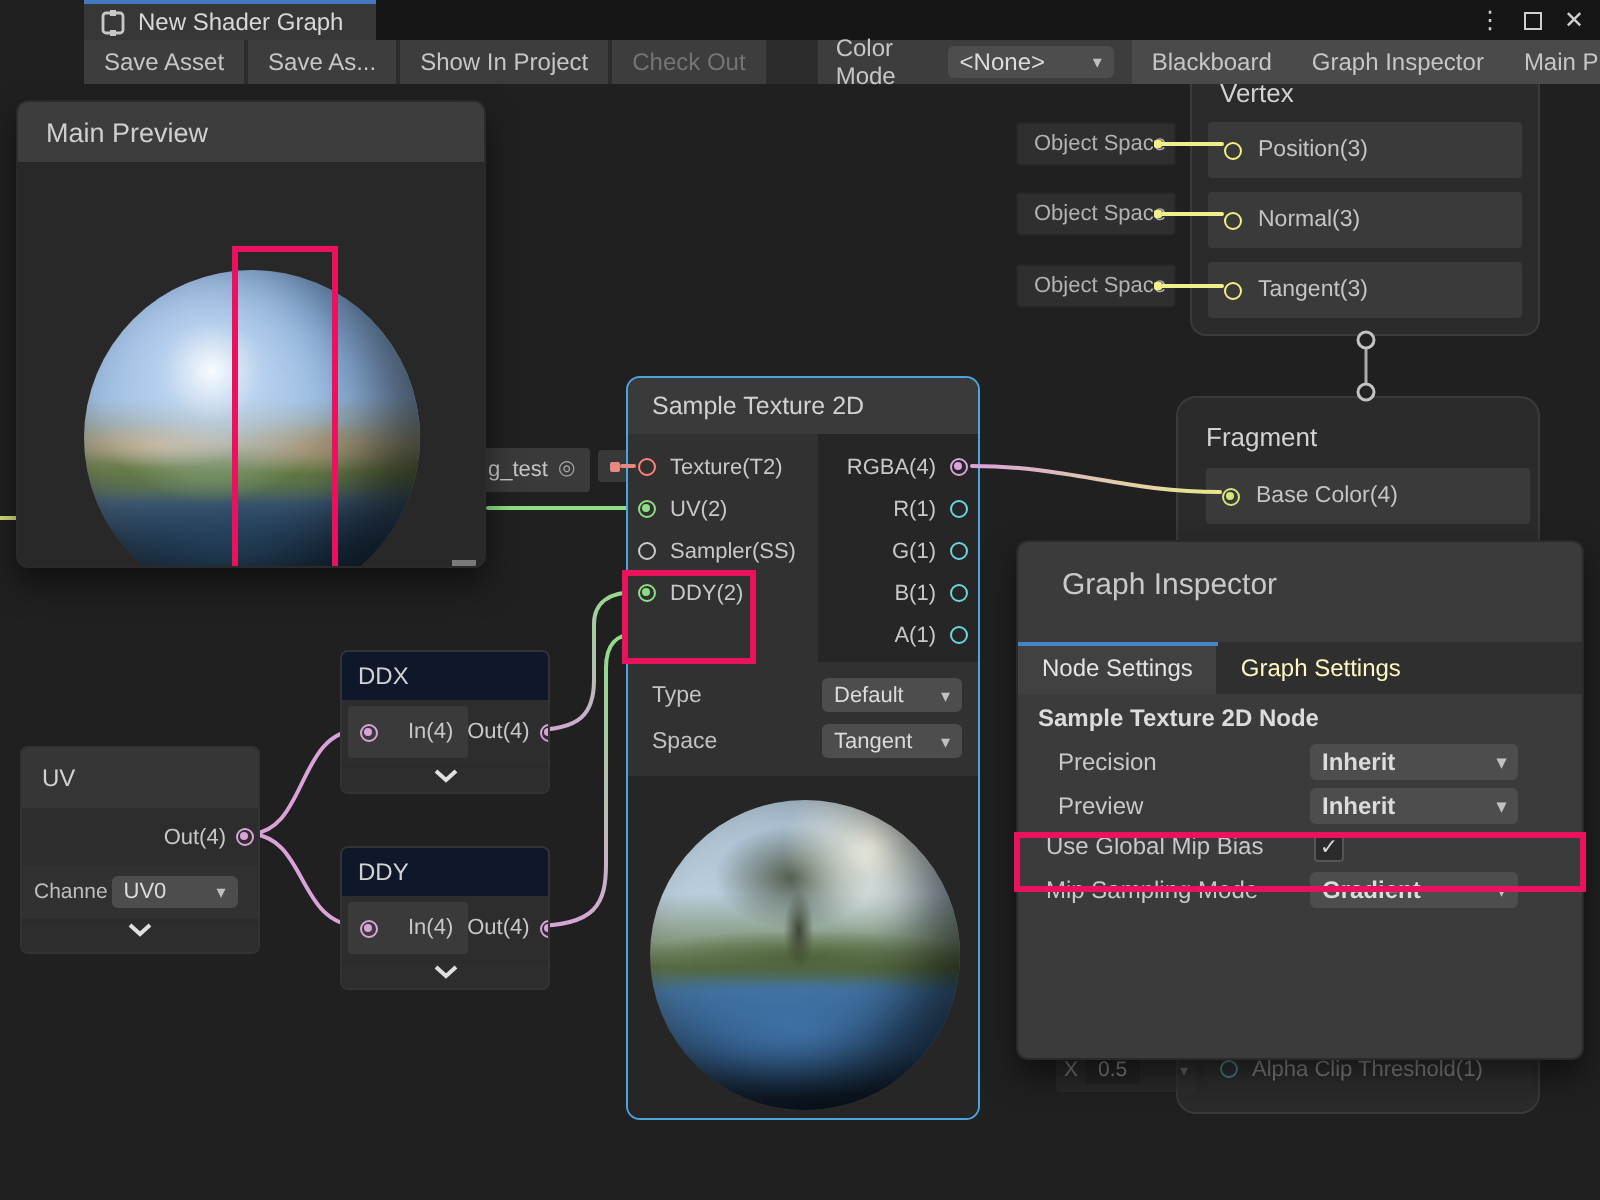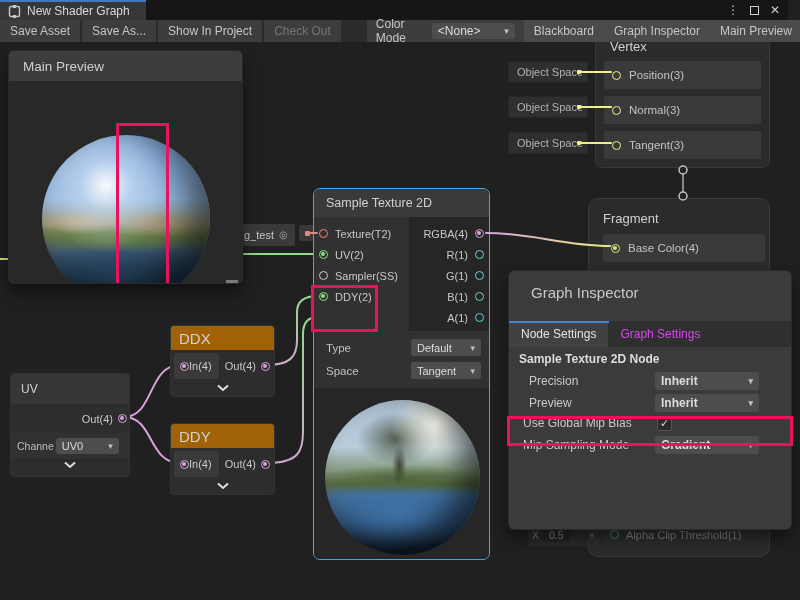--- a/index.html
+++ b/index.html
@@ -1,21 +1,21 @@
 <!DOCTYPE html>
 <html><head>
 <meta charset="utf-8">
 <style>
   html,body{margin:0;padding:0;background:#111;}
   .app{position:relative;width:800px;height:600px;overflow:hidden;background:#202020;
        font-family:"Liberation Sans",sans-serif;-webkit-font-smoothing:antialiased;}
   .app *{box-sizing:border-box;}
 
   
-  .topbar{position:absolute;top:0;left:0;right:12px;z-index:40;}
+  .topbar{position:absolute;top:0;left:0;right:0;z-index:40;padding-left:42px;}
   .tabbar{height:20px;background:#161616;display:flex;align-items:stretch;}
   .tab{display:flex;align-items:center;gap:6px;padding:0 16px 0 8px;background:#373737;
        border-top:2px solid #4579bd;font-size:12px;color:#d8d8d8;}
   .winicons{margin-left:auto;display:flex;align-items:center;gap:11px;padding-right:8px;color:#cfcfcf;}
   .kebab{font-size:12px;line-height:1;}
   .maxbox{width:9px;height:9px;border:1.5px solid #cfcfcf;display:inline-block;}
   .closex{font-size:12px;line-height:1;}
   .toolbar{height:22px;background:#2c2c2c;display:flex;align-items:stretch;font-size:12px;color:#c6c6c6;}
   .tbtn{display:flex;align-items:center;padding:0 10px;background:#3d3d3d;margin-right:2px;white-space:nowrap;}
   .tbtn.disabled{color:#757575;}
@@ -83,23 +83,23 @@
   
   .uvnode{left:10px;top:373px;width:120px;height:104px;border-radius:4px;overflow:hidden;border-color:#333;}
   .uvnode .ntitle{height:30px;display:flex;align-items:center;padding-left:10px;font-size:12px;background:#363636;}
   .uvout{height:29px;background:#2d2d2d;position:relative;display:flex;align-items:center;
          justify-content:flex-end;padding-right:16px;font-size:11px;color:#c8c8c8;}
   .uvout .p{position:absolute;right:2px;top:10px;}
   .chrow{height:26px;background:#313131;display:flex;align-items:center;padding:0 4px 0 6px;font-size:10.5px;color:#bdbdbd;}
   .chrow .dd{width:63px;height:16px;margin-left:2px;font-size:11px;}
   .collrow{height:19px;background:#2d2d2d;}
   .dnode{width:105px;border-radius:4px;overflow:hidden;border-color:#333;}
-  .dnode .ntitle{height:24px;display:flex;align-items:center;padding-left:8px;font-size:15px;background:#a16207;}
+  .dnode .ntitle{height:24px;display:flex;align-items:center;padding-left:8px;font-size:12px;background:#0f172a;}
   .drow{height:32px;background:#2d2d2d;display:flex;align-items:center;padding:0 4px 0 3px;font-size:11px;color:#c8c8c8;}
-  .incell{background:#3a3a3a;border-radius:2px;height:26px;display:flex;align-items:center;gap:0;padding:0 7px 0 6px;}
+  .incell{background:#3a3a3a;border-radius:2px;height:26px;display:flex;align-items:center;gap:15px;padding:0 7px 0 6px;}
   .outcell{margin-left:auto;display:flex;align-items:center;gap:5px;}
   .dcoll{height:16px;background:#2d2d2d;}
 
   
   .prop{position:absolute;left:237px;top:224px;z-index:2;display:flex;}
   .propchip{width:58px;height:22px;background:#3a3a3a;border-radius:2px;display:flex;align-items:center;
      gap:5px;padding-left:7px;font-size:11px;color:#c6c6c6;}
   .propring{font-size:10px;color:#a8a8a8;line-height:1;}
   .propport{margin-left:4px;width:16px;height:16px;margin-top:1px;background:#383838;border-radius:2px;
      display:flex;align-items:center;justify-content:center;}
@@ -111,21 +111,21 @@
   .mainprev{left:8px;top:50px;width:235px;height:234px;overflow:hidden;}
   .mainprev .phead{height:30px;background:#3d3d3d;display:flex;align-items:center;padding-left:14px;
      font-size:13.5px;color:#cfcfcf;}
   .mainprev .pbody{position:relative;height:204px;background:#282828;}
   .grip{position:absolute;right:4px;bottom:2px;width:12px;height:3px;background:#7a7a7a;}
 
   .insp{left:508px;top:270px;width:284px;height:260px;overflow:hidden;}
   .insp .phead{height:50px;display:flex;align-items:flex-start;padding:13px 0 0 22px;font-size:15px;color:#c9c9c9;}
   .tabsrow{position:absolute;left:0;top:50px;right:0;height:26px;background:#2f2f2f;display:flex;font-size:12px;}
   .tabline{position:absolute;left:0;top:0;width:100px;height:2px;background:#4486c8;}
-  .itab{display:flex;align-items:center;padding:0 12px;height:100%;color:#d946ef;}
+  .itab{display:flex;align-items:center;padding:0 12px;height:100%;color:#fef9c3;}
   .itab.active{background:#414141;color:#e4e4e4;}
   .insp-body{position:absolute;left:0;top:76px;right:0;bottom:0;}
   .insp-row{position:absolute;left:10px;right:10px;height:20px;display:flex;align-items:center;
      font-size:12px;color:#c8c8c8;}
   .insp-row .lbl{padding-left:10px;}
   .insp-row .lbl.wide{padding-left:4px;}
   .insp-row .dd{position:absolute;left:136px;width:104px;height:18px;font-weight:bold;font-size:12px;}
   .bold{font-weight:bold;color:#dcdcdc;}
   .cb{position:absolute;left:138px;width:15px;height:15px;background:#2b2b2b;border:1px solid #555;
      border-radius:2px;display:flex;align-items:center;justify-content:center;font-size:11px;color:#d8d8d8;}

